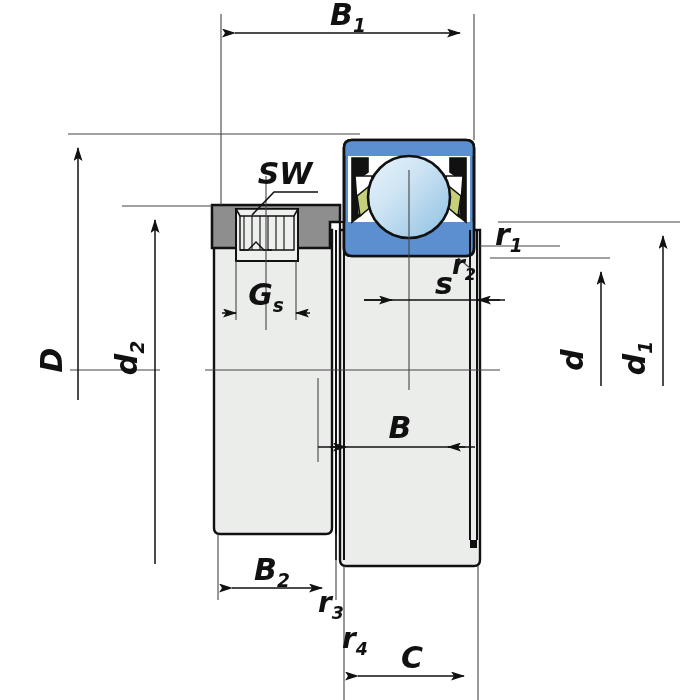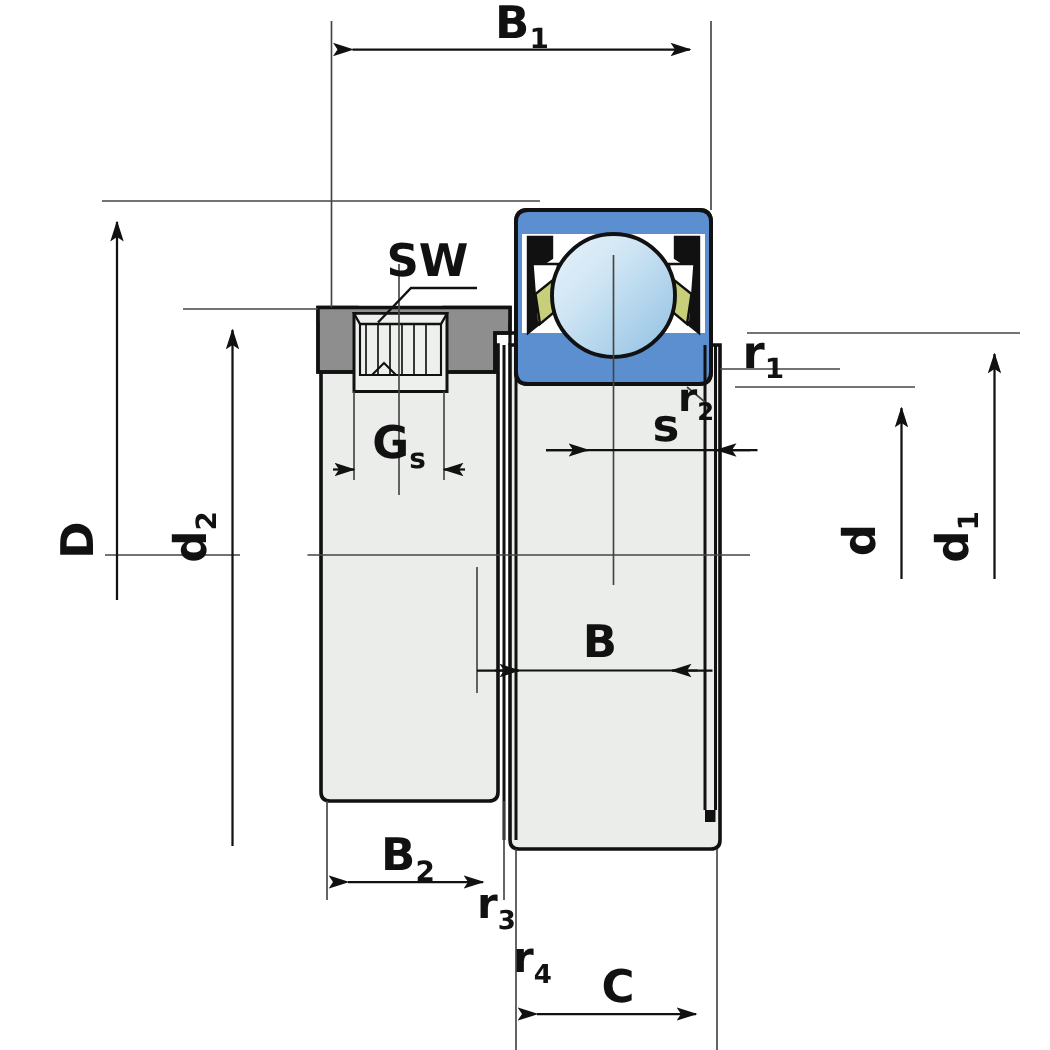--- a/index.html
+++ b/index.html
@@ -2,20 +2,21 @@
 <html><head>
 <meta charset="utf-8">
 <style>
   html,body{margin:0;padding:0;background:#ffffff;}
   #stage{
     position:relative;
     width:700px;height:700px;
     background:#ffffff;
     font-family:"DejaVu Sans","Liberation Sans",sans-serif;
     overflow:hidden;
+    font-style:italic;
   }
   svg{display:block;}
   .dimlabel{
     font-family:"DejaVu Sans","Liberation Sans",sans-serif;
     font-weight:700;
     fill:#111111;
   }
   .sub{font-size:0.62em;}
 </style>
 </head>

